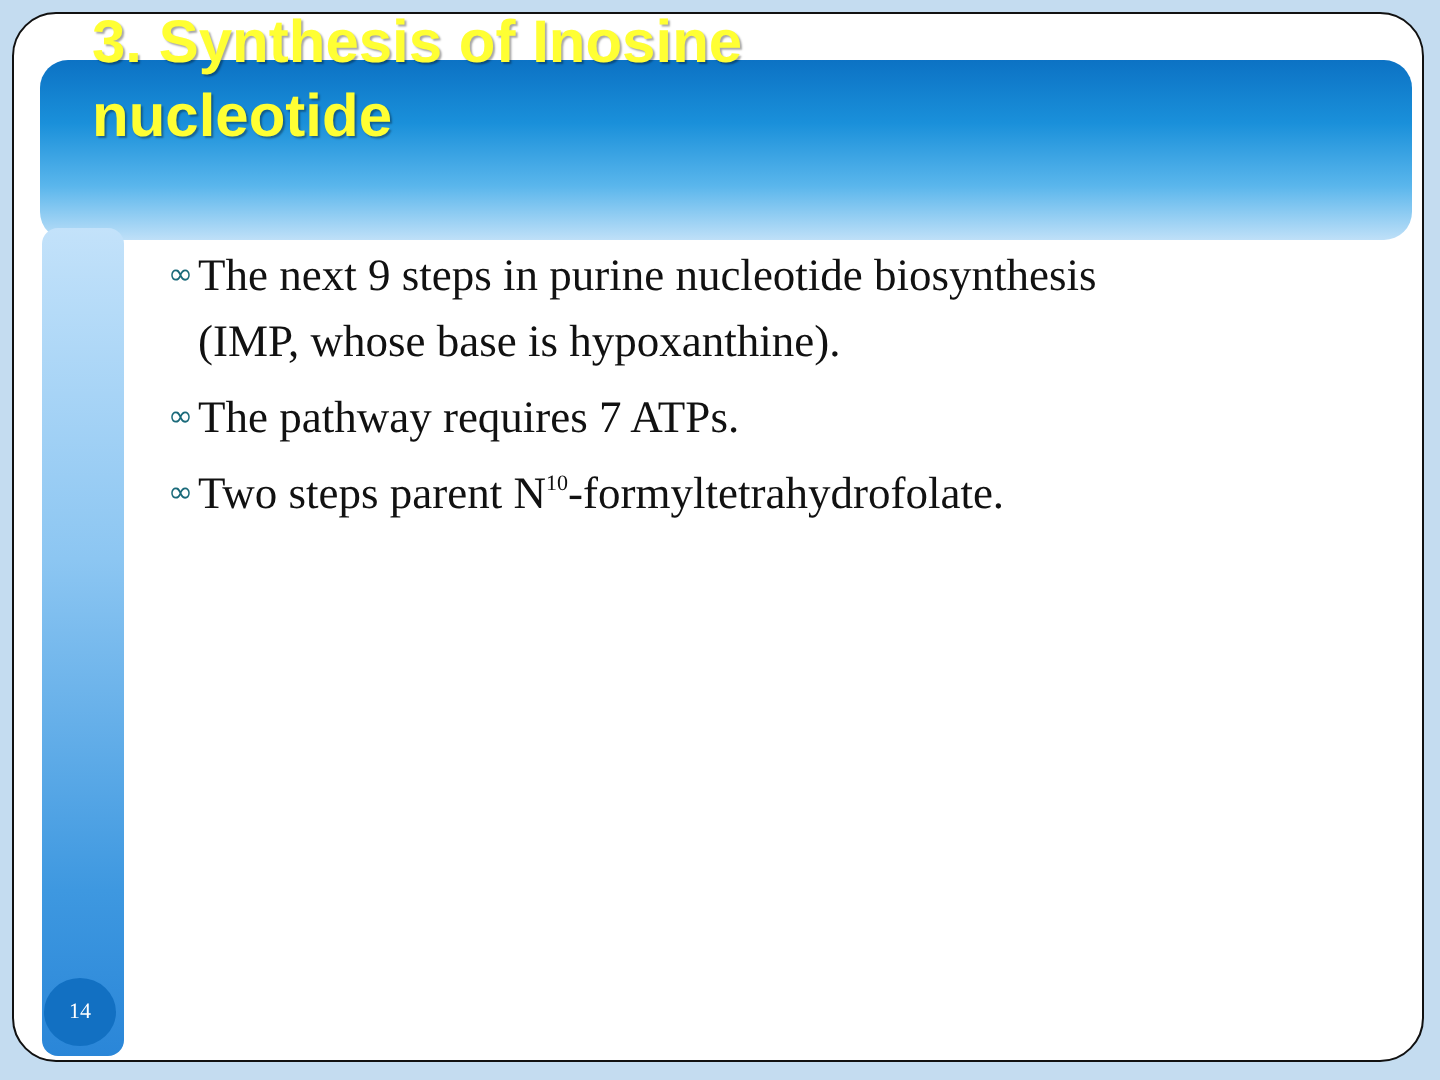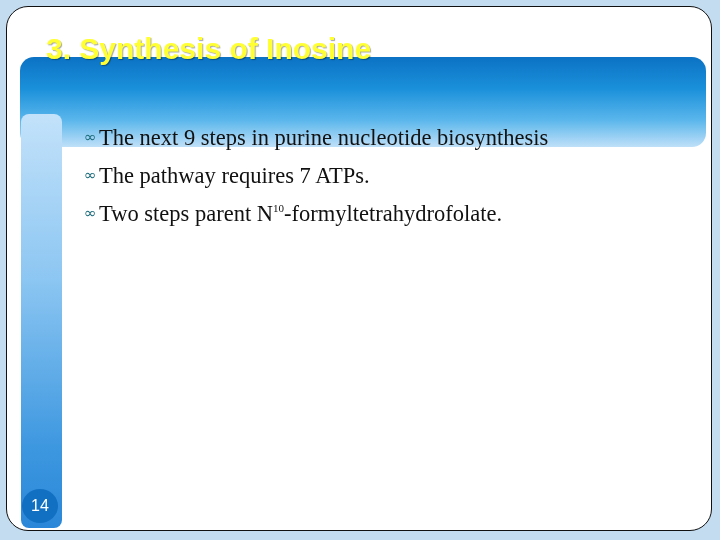--- a/index.html
+++ b/index.html
@@ -10,42 +10,41 @@
   .card {
     position:absolute; left:6px; top:6px; width:706px; height:525px;
     background:#ffffff; border:1.5px solid #111; border-radius:22px;
     box-sizing:border-box;
   }
   .titlebar {
     position:absolute; left:20px; top:30px; width:686px; height:90px;
     border-radius:14px;
     background:linear-gradient(to bottom, #0c72c4 0%, #1a90da 35%, #5ab6ec 70%, #bfe0f8 100%);
     overflow:visible;
-    margin-top:27px;
   }
   .title {
     position:absolute; left:26px; top:-27px; width:660px;
     font-family:"Liberation Sans", sans-serif; font-weight:bold;
     font-size:30px; line-height:37px; color:#ffff33;
     text-shadow:1px 1px 1px rgba(0,0,0,0.35);
     margin:0;
   }
   .title span { display:block; white-space:nowrap; }
   .clip-top {
     position:absolute; left:0; top:0; width:720px; height:540px; overflow:hidden; pointer-events:none;
   }
   .sidebar {
     position:absolute; left:21px; top:114px; width:41px; height:414px;
     border-radius:8px;
     background:linear-gradient(to bottom, #c3e2fa 0%, #8cc6f2 40%, #3e98e0 80%, #2a86d8 100%);
   }
   .slide-num {
     position:absolute; left:22px; top:489px; width:36px; height:34px;
     border-radius:50%; background:#1270c2;
-    color:#ffffff; font-family:Liberation Sans, sans-serif; font-size:16px;
+    color:#ffffff; font-family:Liberation Serif, serif; font-size:11px;
     display:flex; align-items:center; justify-content:center;
   }
   .body {
     position:absolute; left:86px; top:121px; width:600px;
     font-family:"Liberation Serif", serif; font-size:22.5px; color:#111;
     line-height:33px;
   }
   .bullet { position:relative; padding-left:13px; margin:0; }
   .bullet + .bullet { margin-top:5px; }
   .bullet .mark {
@@ -59,33 +58,35 @@
 </style>
 </head>
 <body>
 
 <div class="card"></div>
 
 <div class="clip-top">
   <div class="titlebar">
     <h1 class="title">
       <span>3. Synthesis of Inosine</span>
+      <span>nucleotide</span>
     </h1>
   </div>
 </div>
 
 <div class="sidebar"></div>
 <div class="slide-num">
   <span>14</span>
 </div>
 
 <div class="body">
   <p class="bullet first">
     <span class="mark">∞</span>
     <span class="txt">The next 9 steps in purine nucleotide biosynthesis</span>
+    <span class="cont">(IMP, whose base is hypoxanthine).</span>
   </p>
   <p class="bullet">
     <span class="mark">∞</span>
     <span class="txt">The pathway requires 7 ATPs.</span>
   </p>
   <p class="bullet">
     <span class="mark">∞</span>
     <span class="txt"><span>Two steps parent N</span><sup>10</sup><span>-formyltetrahydrofolate.</span></span>
   </p>
 </div>

